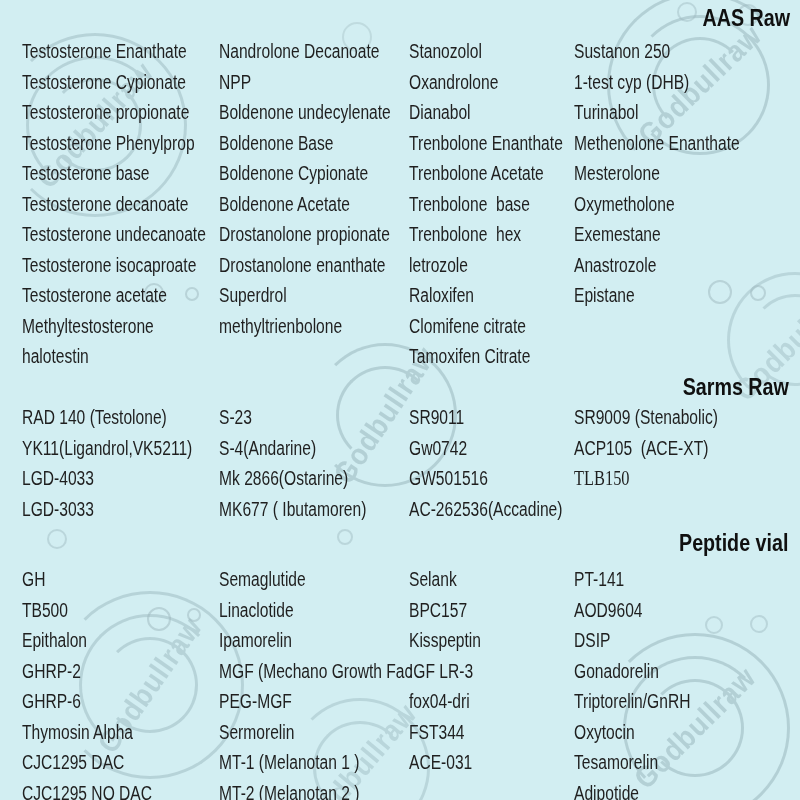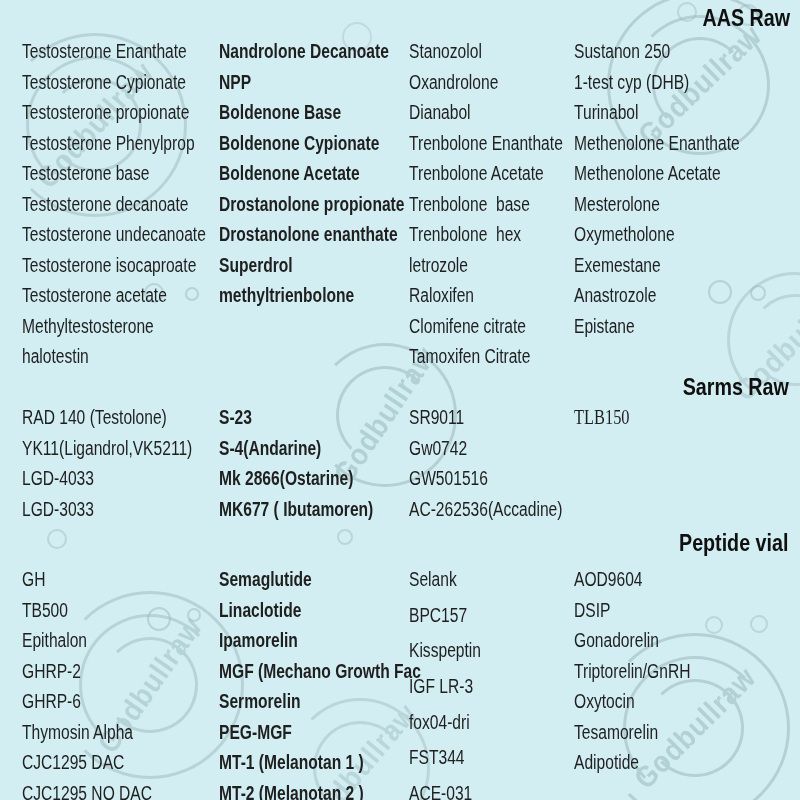--- a/index.html
+++ b/index.html
@@ -21,22 +21,22 @@
   
   .content{position:relative;z-index:1;}
   h2{margin:0;text-align:right;font-size:24px;font-weight:bold;color:#101010;}
   .sec-0 h2{height:36px;line-height:35px;}
   .sec-1 h2{height:30px;line-height:29px;padding-left:24px;}
   .sec-2 h2{height:40px;line-height:37px;}
   h2 span{display:inline-block;transform:scaleX(.82);transform-origin:50% 50%;}
   .grid{display:flex;padding-left:22px;}
   .col{display:flex;flex-direction:column;}
   .col-0{width:197px;}
-  .col-1{width:190px;font-weight:bold;}
-  .col-2{width:165px;justify-content:space-between;}
+  .col-1{width:190px;}
+  .col-2{width:165px;}
   .col-3{flex:1;}
   .item{height:30.55px;line-height:30.55px;overflow:visible;}
   .item > span{display:inline-block;white-space:pre;font-size:20px;
                transform:scaleX(.78);transform-origin:0 50%;}
   .item > span.serif{font-family:"Liberation Serif",serif;font-size:21px;}
 </style>
 </head>
 <body style="background: rgb(210, 238, 242); color: rgb(31, 31, 31);">
 
 <div class="wm-layer">
@@ -108,20 +108,21 @@
           <div class="item"><span>Testosterone decanoate</span></div>
           <div class="item"><span>Testosterone undecanoate</span></div>
           <div class="item"><span>Testosterone isocaproate</span></div>
           <div class="item"><span>Testosterone acetate</span></div>
           <div class="item"><span>Methyltestosterone</span></div>
           <div class="item"><span>halotestin</span></div>
         </div>
         <div class="col col-1">
           <div class="item"><span>Nandrolone Decanoate</span></div>
           <div class="item"><span>NPP</span></div>
+          <div class="item"><span>Boldenone undecylenate</span></div>
           <div class="item"><span>Boldenone Base</span></div>
           <div class="item"><span>Boldenone Cypionate</span></div>
           <div class="item"><span>Boldenone Acetate</span></div>
           <div class="item"><span>Drostanolone propionate</span></div>
           <div class="item"><span>Drostanolone enanthate</span></div>
           <div class="item"><span>Superdrol</span></div>
           <div class="item"><span>methyltrienbolone</span></div>
         </div>
         <div class="col col-2">
           <div class="item"><span>Stanozolol</span></div>
@@ -134,21 +135,20 @@
           <div class="item"><span>letrozole</span></div>
           <div class="item"><span>Raloxifen</span></div>
           <div class="item"><span>Clomifene citrate</span></div>
           <div class="item"><span>Tamoxifen Citrate</span></div>
         </div>
         <div class="col col-3">
           <div class="item"><span>Sustanon 250</span></div>
           <div class="item"><span>1-test cyp (DHB)</span></div>
           <div class="item"><span>Turinabol</span></div>
           <div class="item"><span>Methenolone Enanthate</span></div>
-          <div class="item"><span>Methenolone Acetate</span></div>
           <div class="item"><span>Mesterolone</span></div>
           <div class="item"><span>Oxymetholone</span></div>
           <div class="item"><span>Exemestane</span></div>
           <div class="item"><span>Anastrozole</span></div>
           <div class="item"><span>Epistane</span></div>
         </div>
       </div>
   </section>
   <section class="sec-1">
     <h2><span>Sarms Raw</span></h2>
@@ -165,20 +165,22 @@
           <div class="item"><span>Mk 2866(Ostarine)</span></div>
           <div class="item"><span>MK677 ( Ibutamoren)</span></div>
         </div>
         <div class="col col-2">
           <div class="item"><span>SR9011</span></div>
           <div class="item"><span>Gw0742</span></div>
           <div class="item"><span>GW501516</span></div>
           <div class="item"><span>AC-262536(Accadine)</span></div>
         </div>
         <div class="col col-3">
+          <div class="item"><span>SR9009 (Stenabolic)</span></div>
+          <div class="item"><span>ACP105  (ACE-XT)</span></div>
           <div class="item"><span class="serif">TLB150</span></div>
         </div>
       </div>
   </section>
   <section class="sec-2">
     <h2><span>Peptide vial</span></h2>
     <div class="grid">
         <div class="col col-0">
           <div class="item"><span>GH</span></div>
           <div class="item"><span>TB500</span></div>
@@ -187,35 +189,36 @@
           <div class="item"><span>GHRP-6</span></div>
           <div class="item"><span>Thymosin Alpha</span></div>
           <div class="item"><span>CJC1295 DAC</span></div>
           <div class="item"><span>CJC1295 NO DAC</span></div>
         </div>
         <div class="col col-1">
           <div class="item"><span>Semaglutide</span></div>
           <div class="item"><span>Linaclotide</span></div>
           <div class="item"><span>Ipamorelin</span></div>
           <div class="item"><span>MGF (Mechano Growth Fac</span></div>
+          <div class="item"><span>PEG-MGF</span></div>
           <div class="item"><span>Sermorelin</span></div>
-          <div class="item"><span>PEG-MGF</span></div>
           <div class="item"><span>MT-1 (Melanotan 1 )</span></div>
           <div class="item"><span>MT-2 (Melanotan 2 )</span></div>
         </div>
         <div class="col col-2">
           <div class="item"><span>Selank</span></div>
           <div class="item"><span>BPC157</span></div>
           <div class="item"><span>Kisspeptin</span></div>
           <div class="item"><span>IGF LR-3</span></div>
           <div class="item"><span>fox04-dri</span></div>
           <div class="item"><span>FST344</span></div>
           <div class="item"><span>ACE-031</span></div>
         </div>
         <div class="col col-3">
+          <div class="item"><span>PT-141</span></div>
           <div class="item"><span>AOD9604</span></div>
           <div class="item"><span>DSIP</span></div>
           <div class="item"><span>Gonadorelin</span></div>
           <div class="item"><span>Triptorelin/GnRH</span></div>
           <div class="item"><span>Oxytocin</span></div>
           <div class="item"><span>Tesamorelin</span></div>
           <div class="item"><span>Adipotide</span></div>
         </div>
       </div>
   </section>

